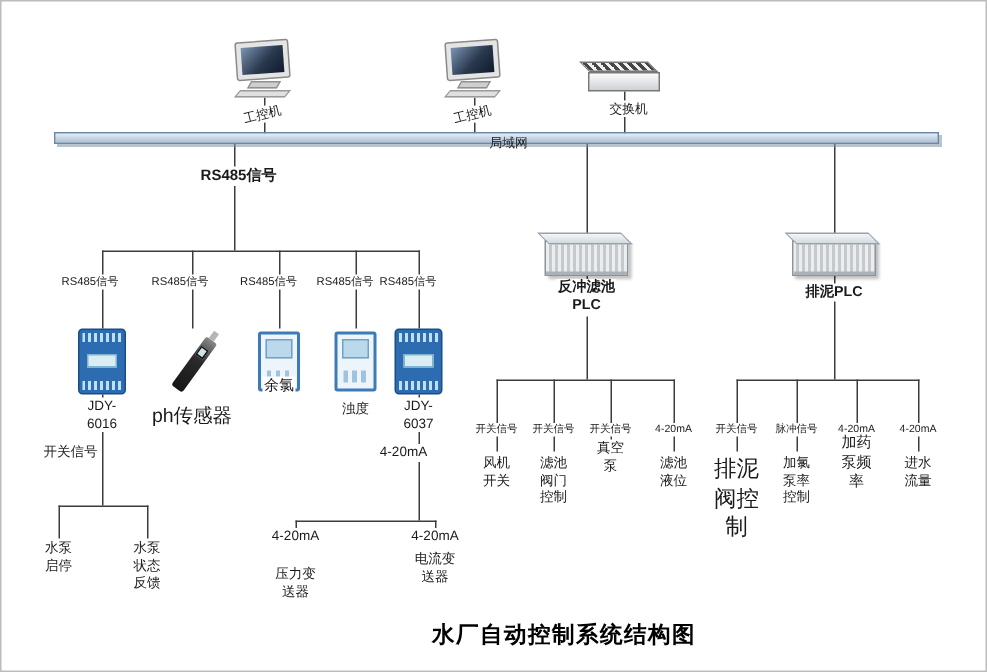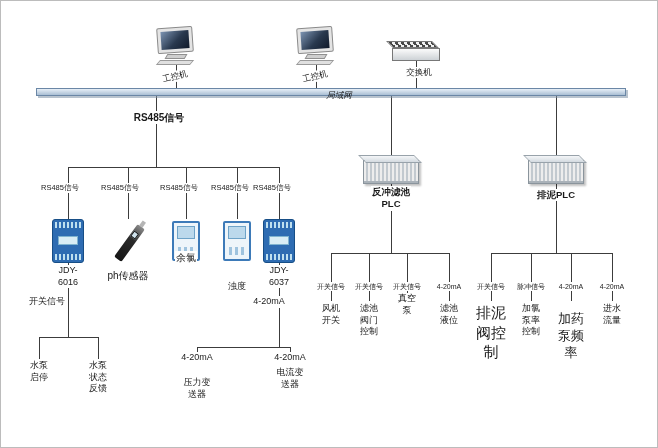--- a/index.html
+++ b/index.html
@@ -8,21 +8,21 @@
             border:1px solid #bcbcbc; overflow:hidden; }
 
   
   .lv { position:absolute; width:1px; background:#3c3c3c; }
   .lh { position:absolute; height:1px; background:#3c3c3c; }
 
   
   .lbl { position:absolute; transform:translateX(-50%); text-align:center;
          white-space:pre-line; line-height:1.3; background:#fff; color:#1a1a1a;
          z-index:2; padding:0 1px; }
-  .nobg { background:transparent;font-style:italic; }
+  .nobg { background:transparent; }
   .rot  { transform:translateX(-50%) rotate(-14deg); }
   .b    { font-weight:bold; }
 
   
   .bus { position:absolute; left:35px; top:87px; width:590px; height:8px;
          background:linear-gradient(#e7eff7,#aabfd4); border:1px solid #6b87a6;
          box-shadow:2px 2px 0 rgba(125,145,165,.55); z-index:1; }
 
   
   .monitor { position:absolute; width:44px; height:40px; z-index:2; }
@@ -174,23 +174,23 @@
   <div class="meter" style="left:222px;top:220px">
       <div class="scr"></div>
       <div class="btns"></div>
     </div>
   <div class="daq" style="left:262px;top:218px">
       <div class="mid"></div>
     </div>
 
   <div class="lbl" style="left:67px;top:264px;font-size:9px">JDY-
 6016</div>
-  <div class="lbl" style="left:127px;top:268px;font-size:10px">ph传感器</div>
+  <div class="lbl" style="left:127px;top:268px;font-size:13px">ph传感器</div>
   <div class="lbl" style="left:185px;top:250px;font-size:10px">余氯</div>
-  <div class="lbl" style="left:236px;top:280px;font-size:9px">浊度</div>
+  <div class="lbl" style="left:236px;top:266px;font-size:9px">浊度</div>
   <div class="lbl" style="left:278px;top:264px;font-size:9px">JDY-
 6037</div>
 
   <div class="lbl" style="left:46px;top:295px;font-size:9px">开关信号</div>
   <div class="lbl" style="left:38px;top:359px;font-size:9px">水泵
 启停</div>
   <div class="lbl" style="left:97px;top:359px;font-size:9px">水泵
 状态
 反馈</div>
 
@@ -224,20 +224,21 @@
   <div class="lbl" style="left:490px;top:281px;font-size:7px">开关信号</div>
   <div class="lbl" style="left:530px;top:281px;font-size:7px">脉冲信号</div>
   <div class="lbl" style="left:570px;top:281px;font-size:7px">4-20mA</div>
   <div class="lbl" style="left:611px;top:281px;font-size:7px">4-20mA</div>
   <div class="lbl" style="left:490px;top:302px;font-size:15px">排泥
 阀控
 制</div>
   <div class="lbl" style="left:530px;top:302px;font-size:9px">加氯
 泵率
 控制</div>
-  <div class="lbl" style="left:570px;top:310px;font-size:13px">加药
+  <div class="lbl" style="left:570px;top:288px;font-size:10px">加药
 泵频
 率</div>
   <div class="lbl" style="left:611px;top:302px;font-size:9px">进水
 流量</div>
 
+  <div class="title">水厂自动控制系统结构图</div>
 
 </div>
 
 </body></html>

